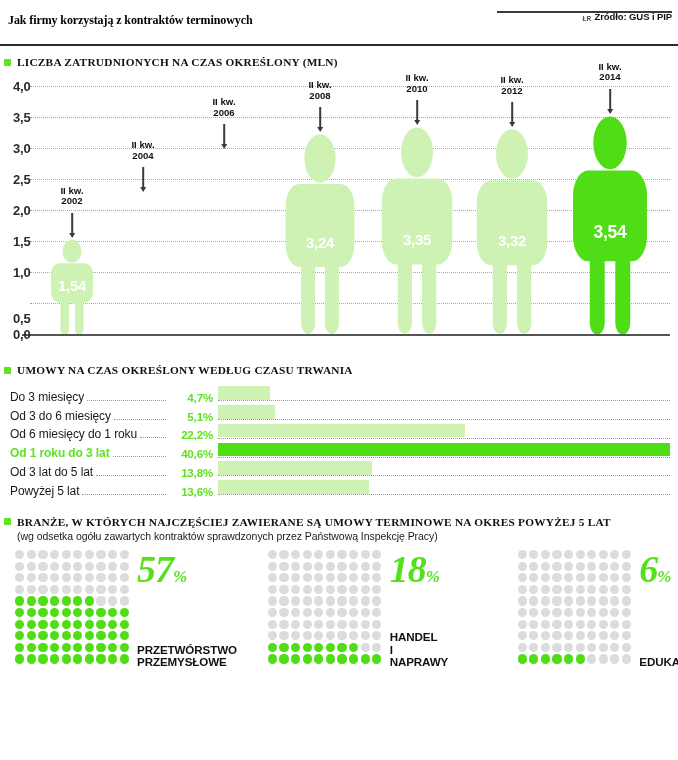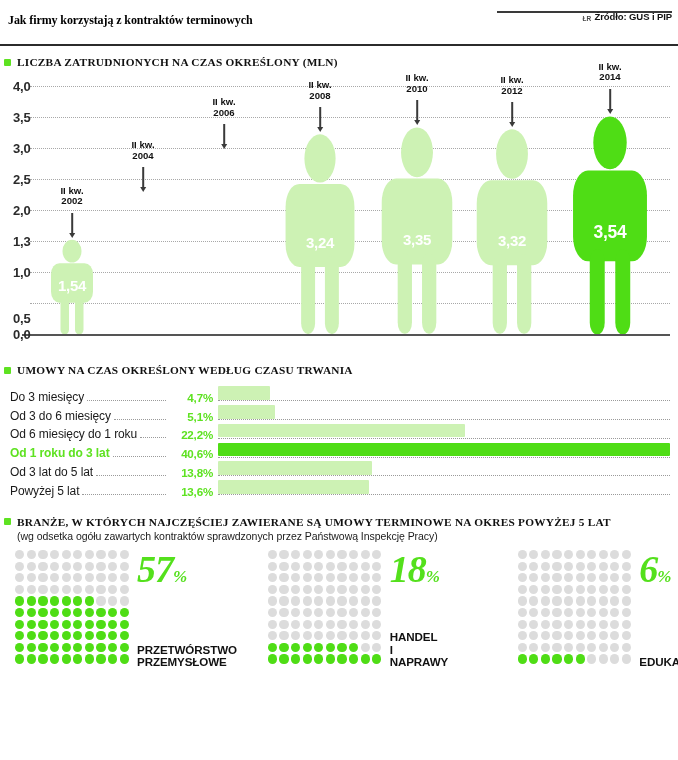--- a/index.html
+++ b/index.html
@@ -319,21 +319,21 @@
       <div class="ytick" style="top: 10px;">4,0</div>
       <div class="gridline" style="top: 41px;"></div>
       <div class="ytick" style="top: 41px;">3,5</div>
       <div class="gridline" style="top: 72px;"></div>
       <div class="ytick" style="top: 72px;">3,0</div>
       <div class="gridline" style="top: 103px;"></div>
       <div class="ytick" style="top: 103px;">2,5</div>
       <div class="gridline" style="top: 134px;"></div>
       <div class="ytick" style="top: 134px;">2,0</div>
       <div class="gridline" style="top: 165px;"></div>
-      <div class="ytick" style="top: 165px;">1,3</div>
+      <div class="ytick" style="top: 165px;">1,5</div>
       <div class="gridline" style="top: 196px;"></div>
       <div class="ytick" style="top: 196px;">1,0</div>
       <div class="gridline" style="top: 227px;"></div>
       <div class="ytick" style="top: 242px;">0,5</div>
       <div class="gridline axis0" style="top: 258px;"></div>
       <div class="ytick" style="top: 258px;">0,0</div>
       <div class="figure-col" style="left: 47px; width: 50px; height: 272px; bottom: 14px;">
         <div class="person" style="height: 95.48px;">
           <svg viewBox="0 0 100 150" preserveAspectRatio="none" aria-hidden="true">
             <ellipse cx="50" cy="19" rx="19" ry="18" fill="#cdf2b4"></ellipse>

